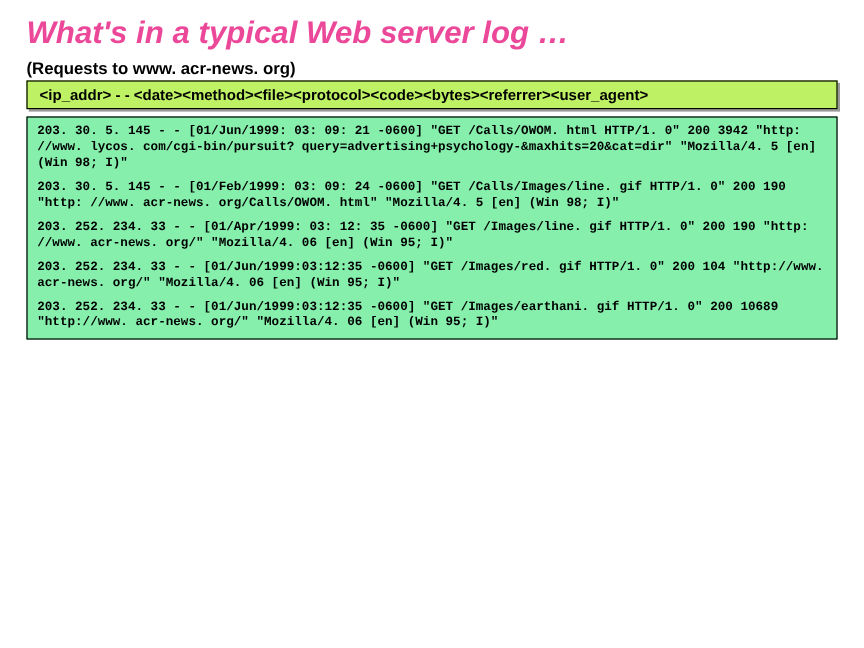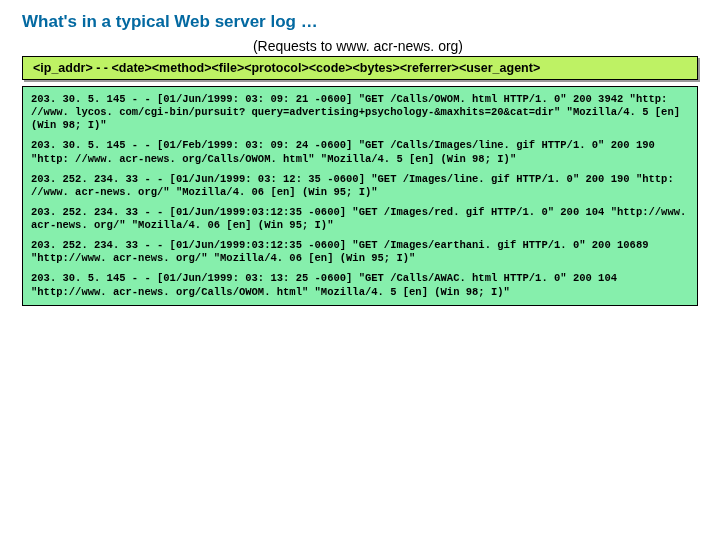--- a/index.html
+++ b/index.html
@@ -8,29 +8,30 @@
     width: 720px;
     height: 540px;
     background: #ffffff;
     font-family: Arial, Helvetica, sans-serif;
     overflow: hidden;
   }
   .slide {
     padding: 12px 22px 0 22px;
   }
   .title {
-    font-size: 17px;
+    font-size: 26px;
     font-weight: bold;
-    color: #0369a1;
+    color: #ec4899;
     margin: 0 0 6px 0;
+    font-style: italic;
   }
   .subtitle-bar {
-    text-align: center;
+    text-align: left;
     font-size: 14px;
-    font-weight: normal;
+    font-weight: bold;
     margin: 0 0 2px 0;
     padding-right: 4px;
   }
   .format-bar {
     background: #bef264;
     border: 1.5px solid #000;
     padding: 4px 10px;
     font-size: 12.5px;
     font-weight: bold;
     font-family: Arial, sans-serif;
@@ -58,18 +59,17 @@
 </head>
 <body>
 
 <div class="slide">
   <h1 class="title">What's in a typical Web server log …</h1>
   <div class="subtitle-bar">(Requests to www. acr-news. org)</div>
   <div class="format-bar">&lt;ip_addr&gt; - - &lt;date&gt;&lt;method&gt;&lt;file&gt;&lt;protocol&gt;&lt;code&gt;&lt;bytes&gt;&lt;referrer&gt;&lt;user_agent&gt;</div>
   <div class="log-box">
     <div class="log-entry">203. 30. 5. 145 - - [01/Jun/1999: 03: 09: 21 -0600] "GET /Calls/OWOM. html HTTP/1. 0" 200 3942 "http: //www. lycos. com/cgi-bin/pursuit? query=advertising+psychology-&amp;maxhits=20&amp;cat=dir" "Mozilla/4. 5 [en] (Win 98; I)"</div>
     <div class="log-entry">203. 30. 5. 145 - - [01/Feb/1999: 03: 09: 24 -0600] "GET /Calls/Images/line. gif HTTP/1. 0" 200 190 "http: //www. acr-news. org/Calls/OWOM. html" "Mozilla/4. 5 [en] (Win 98; I)"</div>
-    <div class="log-entry">203. 252. 234. 33 - - [01/Jun/1999: 03: 12: 35 -0600] "GET /Images/line. gif HTTP/1. 0" 200 190 "http: //www. acr-news. org/" "Mozilla/4. 06 [en] (Win 95; I)"</div>
+    <div class="log-entry">203. 252. 234. 33 - - [01/Apr/1999: 03: 12: 35 -0600] "GET /Images/line. gif HTTP/1. 0" 200 190 "http: //www. acr-news. org/" "Mozilla/4. 06 [en] (Win 95; I)"</div>
     <div class="log-entry">203. 252. 234. 33 - - [01/Jun/1999:03:12:35 -0600] "GET /Images/red. gif HTTP/1. 0" 200 104 "http://www. acr-news. org/" "Mozilla/4. 06 [en] (Win 95; I)"</div>
     <div class="log-entry">203. 252. 234. 33 - - [01/Jun/1999:03:12:35 -0600] "GET /Images/earthani. gif HTTP/1. 0" 200 10689 "http://www. acr-news. org/" "Mozilla/4. 06 [en] (Win 95; I)"</div>
-    <div class="log-entry">203. 30. 5. 145 - - [01/Jun/1999: 03: 13: 25 -0600] "GET /Calls/AWAC. html HTTP/1. 0" 200 104 "http://www. acr-news. org/Calls/OWOM. html" "Mozilla/4. 5 [en] (Win 98; I)"</div>
   </div>
 </div>
 
 </body></html>

